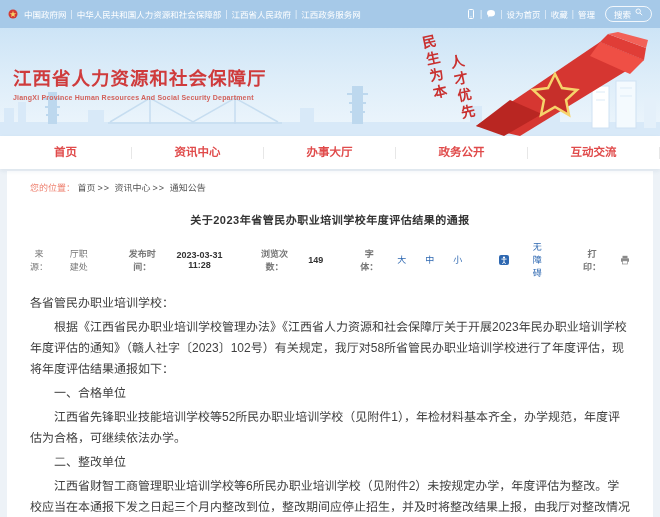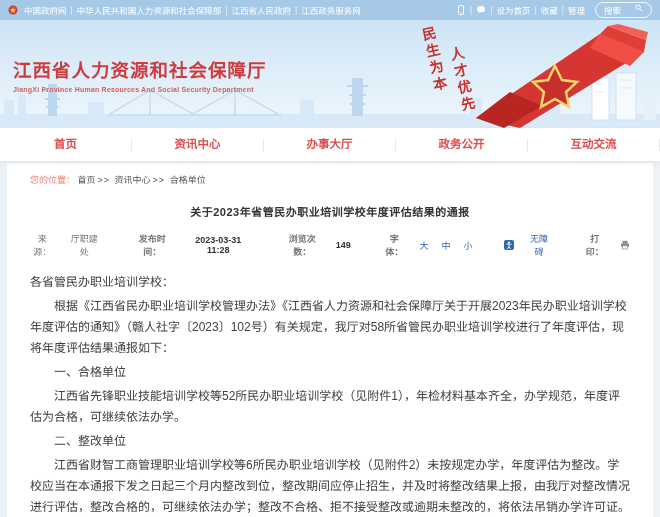--- a/index.html
+++ b/index.html
@@ -1,29 +1,29 @@
 <!DOCTYPE html>
 <html lang="zh-CN"><head>
 <meta charset="utf-8">
 <style>
   * { margin:0; padding:0; box-sizing:border-box; }
   html,body { width:660px; height:517px; overflow:hidden; }
   body { font-family:"Liberation Sans","DejaVu Sans",sans-serif; background:#edf2f7; }
   .page { position:relative; width:660px; height:517px; overflow:hidden; }
 
   
-  .topbar { height:20px; background:#a6c9e8; display:flex; align-items:center;
+  .topbar { height:28px; background:#a6c9e8; display:flex; align-items:center;
             justify-content:space-between; padding:0 8px; font-size:8.5px; color:#ffffff; }
   .topbar a { color:#ffffff; text-decoration:none; cursor:pointer; }
   .tb-left, .tb-right { display:flex; align-items:center; gap:4px; white-space:nowrap; }
   .sep { color:rgba(255,255,255,.75); }
   .sep::after { content:"|"; }
   .emblem-wrap { display:inline-flex; width:10px; height:10px; margin-right:2px; }
   .tb-ico { display:inline-flex; width:10px; height:10px; cursor:pointer; }
-  .search-pill { display:inline-flex; gap:14px; border:1px solid rgba(255,255,255,.85);
+  .search-pill { display:inline-flex; gap:4px; border:1px solid rgba(255,255,255,.85);
                  border-radius:9px; padding:1px 8px; margin-left:6px; cursor:pointer; color:#fff; }
 
   
   .banner { position:relative; height:108px; overflow:hidden;
             background:linear-gradient(180deg,#cde4f6 0%,#ddedf9 45%,#eef6fc 100%); }
   .skyline { position:absolute; left:0; bottom:0; width:660px; height:58px; }
   .brand { position:absolute; left:13px; top:26px;margin-top:10px; }
   .brand-cn { font-size:18.5px; font-weight:700; color:#cf3b3c; letter-spacing:1px; }
   .brand-en { font-size:7px; font-weight:700; color:#d2625c; margin-top:4px; letter-spacing:.2px; }
   .slogan { position:absolute; writing-mode:vertical-rl; color:#c9302f; font-weight:700;
@@ -43,21 +43,21 @@
   .content { background:#ffffff; margin:2px 7px 0 7px; height:510px; padding:10px 23px 0 23px; }
   .breadcrumb { font-size:9px; color:#555; }
   .breadcrumb a { color:#555; text-decoration:none; cursor:pointer; }
   .bc-prefix { color:#ee8271; }
   .bc-sep { margin:0 2px; color:#555; }
   .bc-sep::after { content:">>"; letter-spacing:1px; }
 
   .art-title { text-align:center; font-size:11px; font-weight:700; color:#333;
                margin-top:17px; letter-spacing:.5px; }
   .meta { text-align:center; font-size:9px; color:#777; margin-top:13px;
-          display:flex; justify-content:center; align-items:center; gap:13px; flex-wrap:nowrap; }
+          display:flex; justify-content:center; align-items:center; gap:19px; flex-wrap:nowrap; }
   .m-gap { margin-left:18px;font-weight:bold; }
   .m-strong { color:#333; font-weight:700; }
   .m-blue { color:#2e68b1; cursor:pointer; text-decoration:none; }
   .meta .ico { display:inline-flex; width:10px; height:10px; vertical-align:middle; }
 
   .art-body { margin-top:14px; font-size:12px; color:#404040; line-height:21px; }
   .art-body p { margin-bottom:3px; text-indent:2em; }
   .art-body p.noindent { text-indent:0; }
   .attachment { text-indent:2em; margin-bottom:2px; }
   .attachment a { color:#404040; text-decoration:none; cursor:pointer; }
@@ -182,21 +182,21 @@
     <div class="nav-item">互动交流</div>
     <span class="nav-sep"></span>
   </div>
 
   <div class="content">
 
     <div class="breadcrumb">
       <span class="bc-prefix">您的位置：</span>
       <a>首页</a><span class="bc-sep"></span>
       <a>资讯中心</a><span class="bc-sep"></span>
-      <a>合格单位</a>
+      <a>通知公告</a>
     </div>
 
     <div class="art-title">关于2023年省管民办职业培训学校年度评估结果的通报</div>
 
     <div class="meta">
       <span>来源：</span>
       <span>厅职建处</span>
       <span class="m-gap">发布时间：</span>
       <span class="m-strong">2023-03-31 11:28</span>
       <span class="m-gap">浏览次数：</span>

